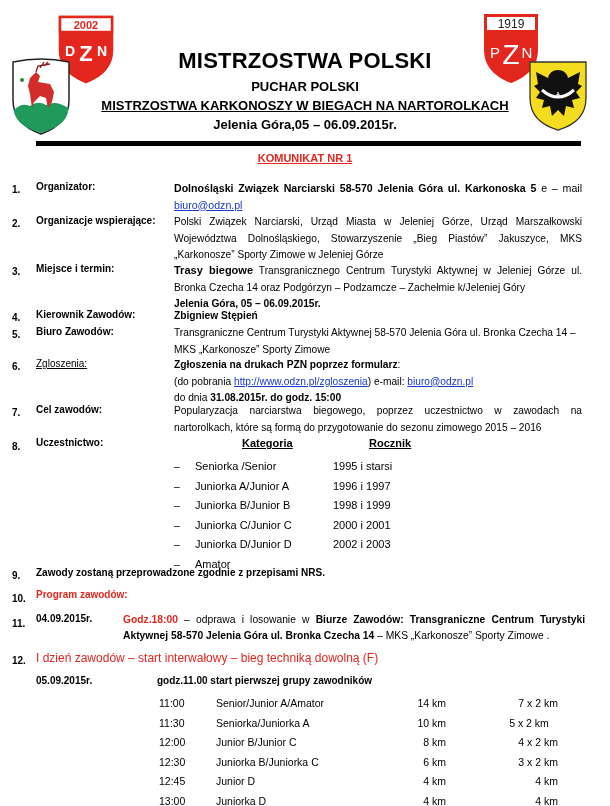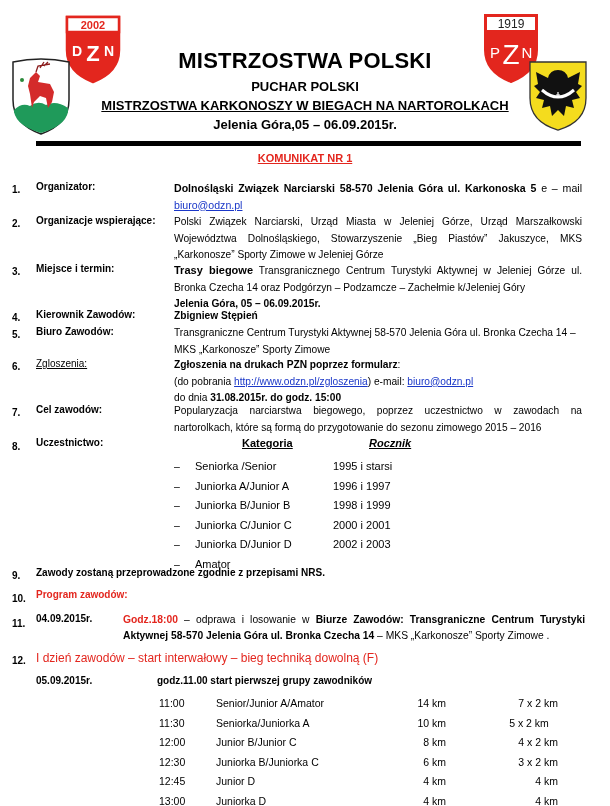--- a/index.html
+++ b/index.html
@@ -23,21 +23,21 @@
   .cat-h { position:absolute; font-size:11px; font-weight:bold; text-decoration:underline;padding-left:28px; }
   .cat-dash { position:absolute; left:174px; font-size:10.5px; }
   .cat-name { position:absolute; left:195px; font-size:11px; }
   .cat-year { position:absolute; left:333px; font-size:11px; }
   .sch { position:absolute; font-size:10.5px; }
   .logo { position:absolute; }
 </style>
 </head>
 <body>
 
-<div class="logo" style="left:57px;top:14px;width:58px;height:70px;margin-left:7px;">
+<div class="logo" style="left:57px;top:14px;width:58px;height:70px;">
   <svg width="58" height="70" viewBox="0 0 58 70">
     <path d="M3 3 H55 V36 Q55 58 29 68 Q3 58 3 36 Z" fill="#fff" stroke="#e3261e" stroke-width="2.5"></path>
     <rect x="3" y="3" width="52" height="15" fill="#fff" stroke="#e3261e" stroke-width="2.5"></rect>
     <path d="M3 18 H55 V36 Q55 58 29 68 Q3 58 3 36 Z" fill="#e3261e"></path>
     <text x="29" y="15" text-anchor="middle" font-family="Liberation Sans, sans-serif" font-weight="bold" font-size="11" fill="#e3261e">2002</text>
     <text x="13" y="42" text-anchor="middle" font-family="Liberation Sans, sans-serif" font-weight="bold" font-size="14" fill="#fff">D</text>
     <text x="29" y="47" text-anchor="middle" font-family="Liberation Sans, sans-serif" font-weight="bold" font-size="22" fill="#fff">Z</text>
     <text x="45" y="42" text-anchor="middle" font-family="Liberation Sans, sans-serif" font-weight="bold" font-size="14" fill="#fff">N</text>
   </svg>
 </div>
@@ -112,21 +112,21 @@
   <span>do dnia </span><span class="b">31.08.2015r. do godz. 15:00</span>
 </div>
 
 <div class="num" style="top:407px;">7.</div>
 <div class="lbl" style="top:404px;">Cel zawodów:</div>
 <div class="val" style="top:403px;">Popularyzacja narciarstwa biegowego, poprzez uczestnictwo w zawodach na nartorolkach, które są formą do przygotowanie do sezonu zimowego 2015 – 2016</div>
 
 <div class="num" style="top:441px;">8.</div>
 <div class="lbl" style="top:437px;">Uczestnictwo:</div>
 <div class="cat-h" style="left:214px;top:437px;">Kategoria</div>
-<div class="cat-h" style="left:341px;top:437px;font-style:italic;">Rocznik</div>
+<div class="cat-h" style="left:341px;top:437px;">Rocznik</div>
 <div id="cat-rows">
     <div>
       <div class="cat-dash" style="top:460px">–</div>
       <div class="cat-name" style="top:460px">Seniorka /Senior</div>
       <div class="cat-year" style="top:460px">1995 i starsi</div>
     </div>
     <div>
       <div class="cat-dash" style="top:479.5px">–</div>
       <div class="cat-name" style="top:479.5px">Juniorka A/Junior A</div>
       <div class="cat-year" style="top:479.5px">1996 i 1997</div>

